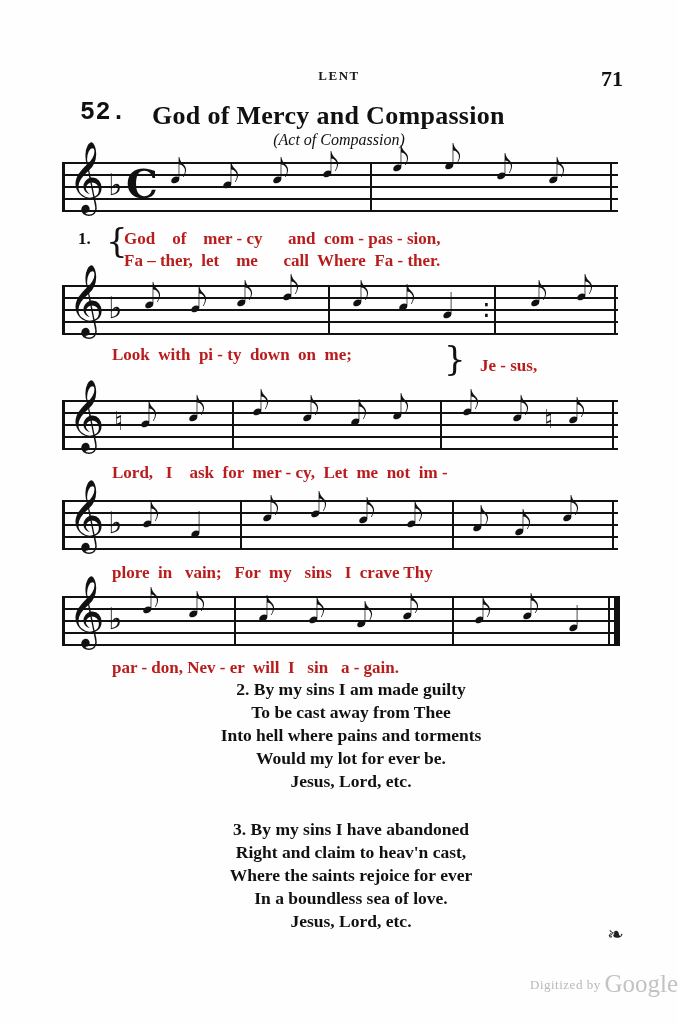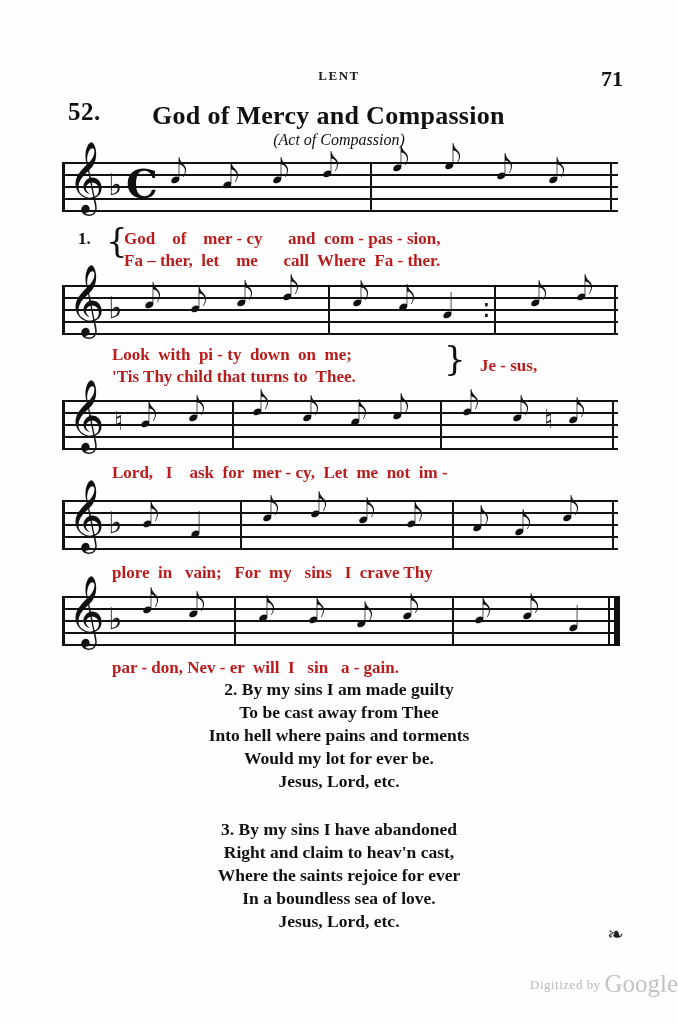--- a/index.html
+++ b/index.html
@@ -13,20 +13,21 @@
     position: relative;
     font-family: "Liberation Serif", serif;
     color: #111111;
     overflow: hidden;
   }
 
   .page {
     position: absolute;
     inset: 0;
     background: #fefefe;
+    padding-left: 12px;
   }
 
   
   .running-head {
     position: absolute;
     top: 68px;
     left: 0;
     width: 678px;
     text-align: center;
     font-family: "Liberation Serif", serif;
@@ -42,22 +43,22 @@
     font-family: "Liberation Serif", serif;
     font-weight: bold;
     font-size: 22px;
     color: #111;
   }
 
   
   .hymn-number {
     position: absolute;
     top: 98px;
-    left: 68px;
-    font-family: Liberation Serif, serif;
+    left: 80px;
+    font-family: Liberation Mono, monospace;
     font-weight: bold;
     font-size: 25px;
     letter-spacing: 0.5px;
   }
   .hymn-title {
     position: absolute;
     top: 101px;
     left: 152px;
     width: 420px;
     font-family: "Liberation Serif", serif;
@@ -289,21 +290,20 @@
       <div class="note half" style="left:380px;top:4px;">𝅘𝅥</div>
       <div class="barline" style="left:432px;"></div>
       <div class="repeat-dots" style="left:420px;top:10px;">:</div>
       <div class="note" style="left:468px;top:-8px;">𝅘𝅥𝅮</div>
       <div class="note" style="left:514px;top:-14px;">𝅘𝅥𝅮</div>
       <div class="barline" style="left:552px;"></div>
     </div>
   </div>
 
   <div class="lyric-line" style="top:345px;left:112px;">Look  with  pi - ty  down  on  me;</div>
-  <div class="lyric-line" style="top:367px;left:112px;">'Tis Thy child that turns to  Thee.</div>
   <div class="brace" style="top:341px;left:444px;">}</div>
   <div class="lyric-line" style="top:356px;left:480px;">Je - sus,</div>
 
   <div class="system" style="top:400px;">
     <div class="staff">
       <div class="line l1"></div>
       <div class="line l2"></div>
       <div class="line l3"></div>
       <div class="line l4"></div>
       <div class="line l5"></div>

